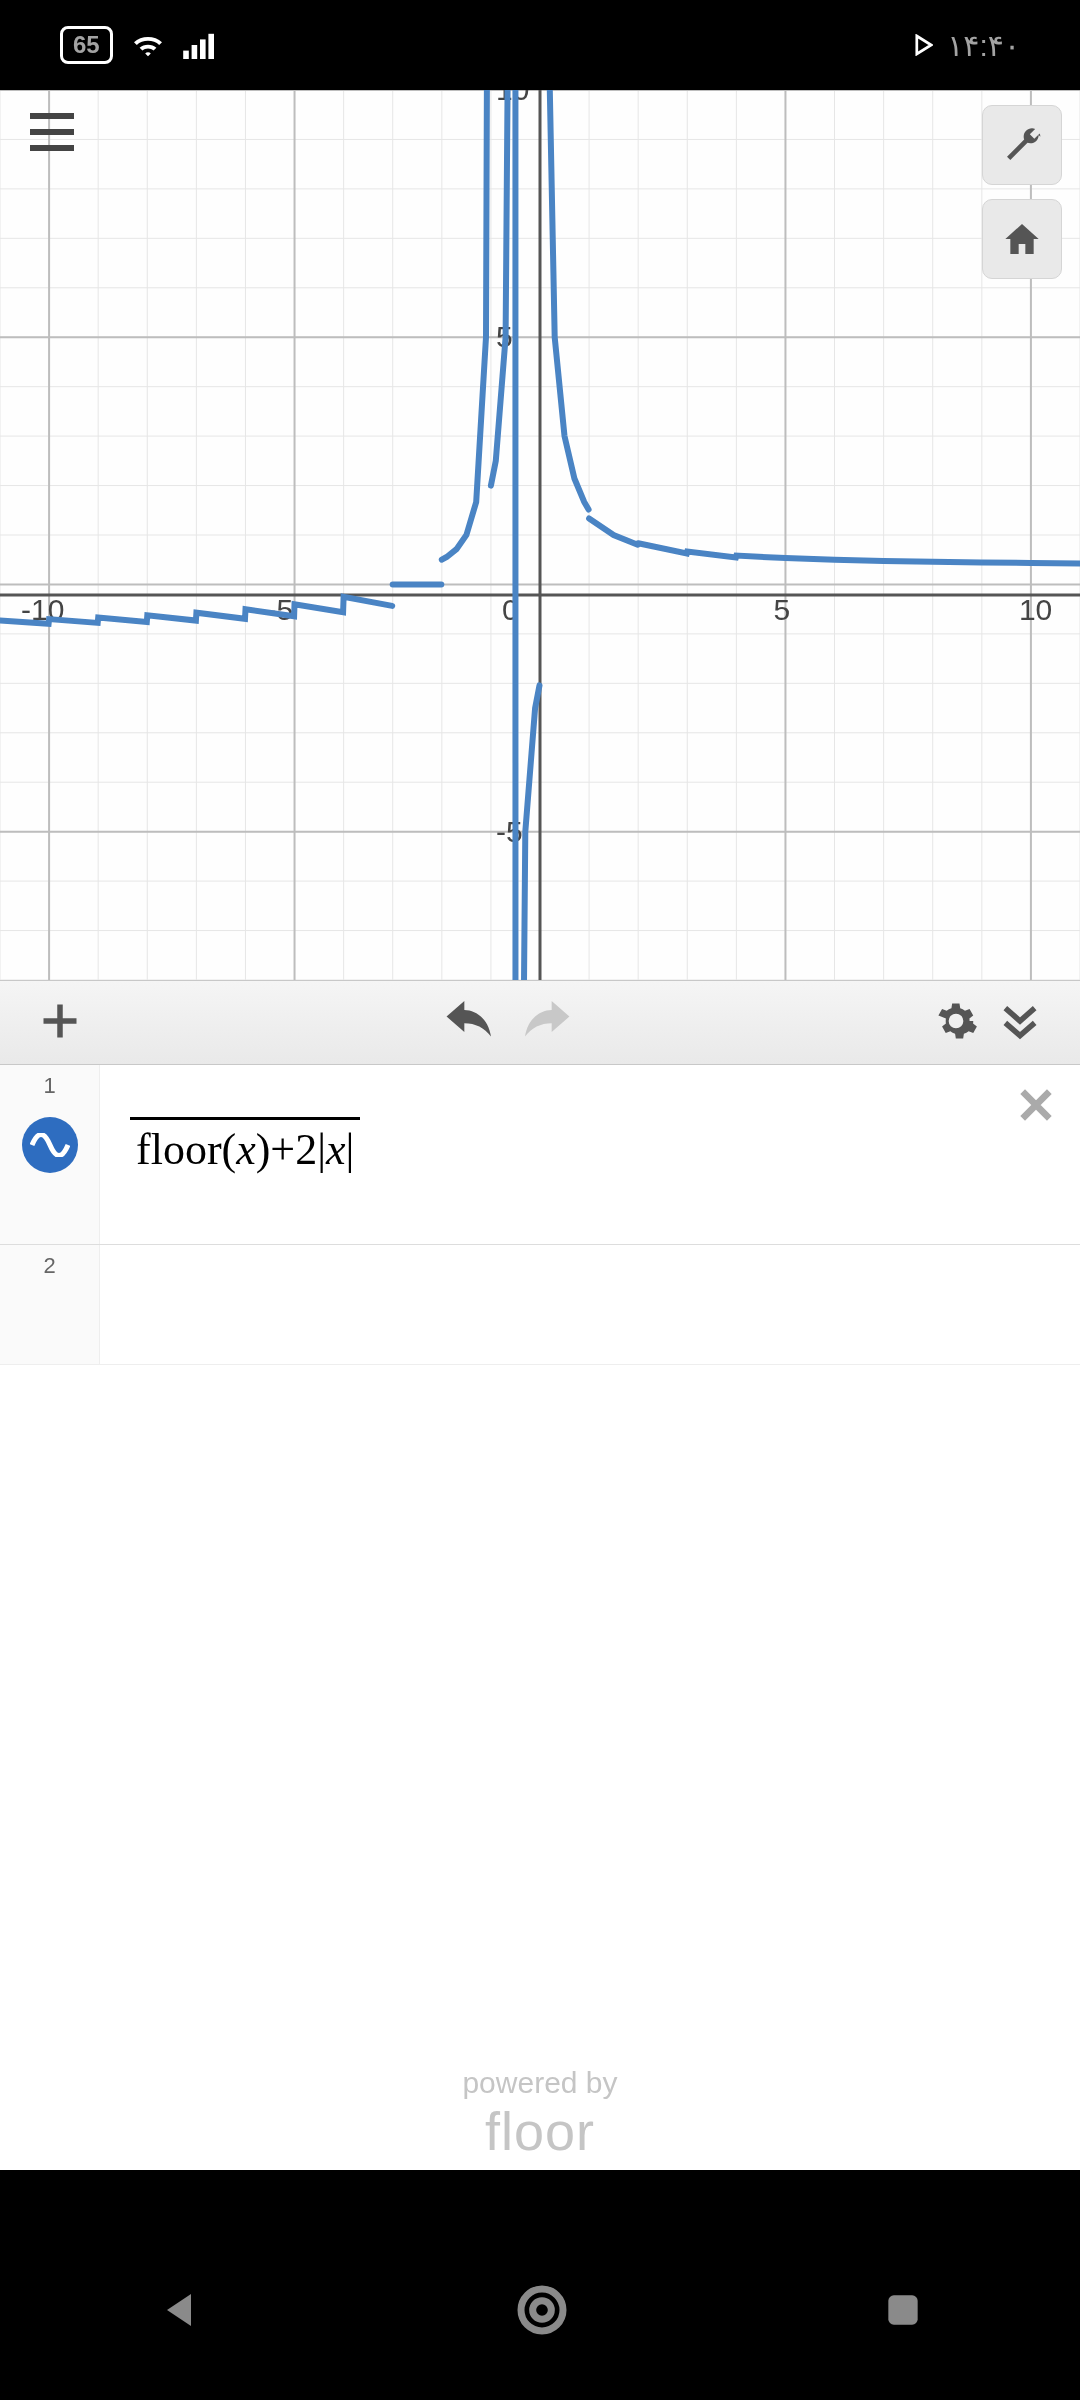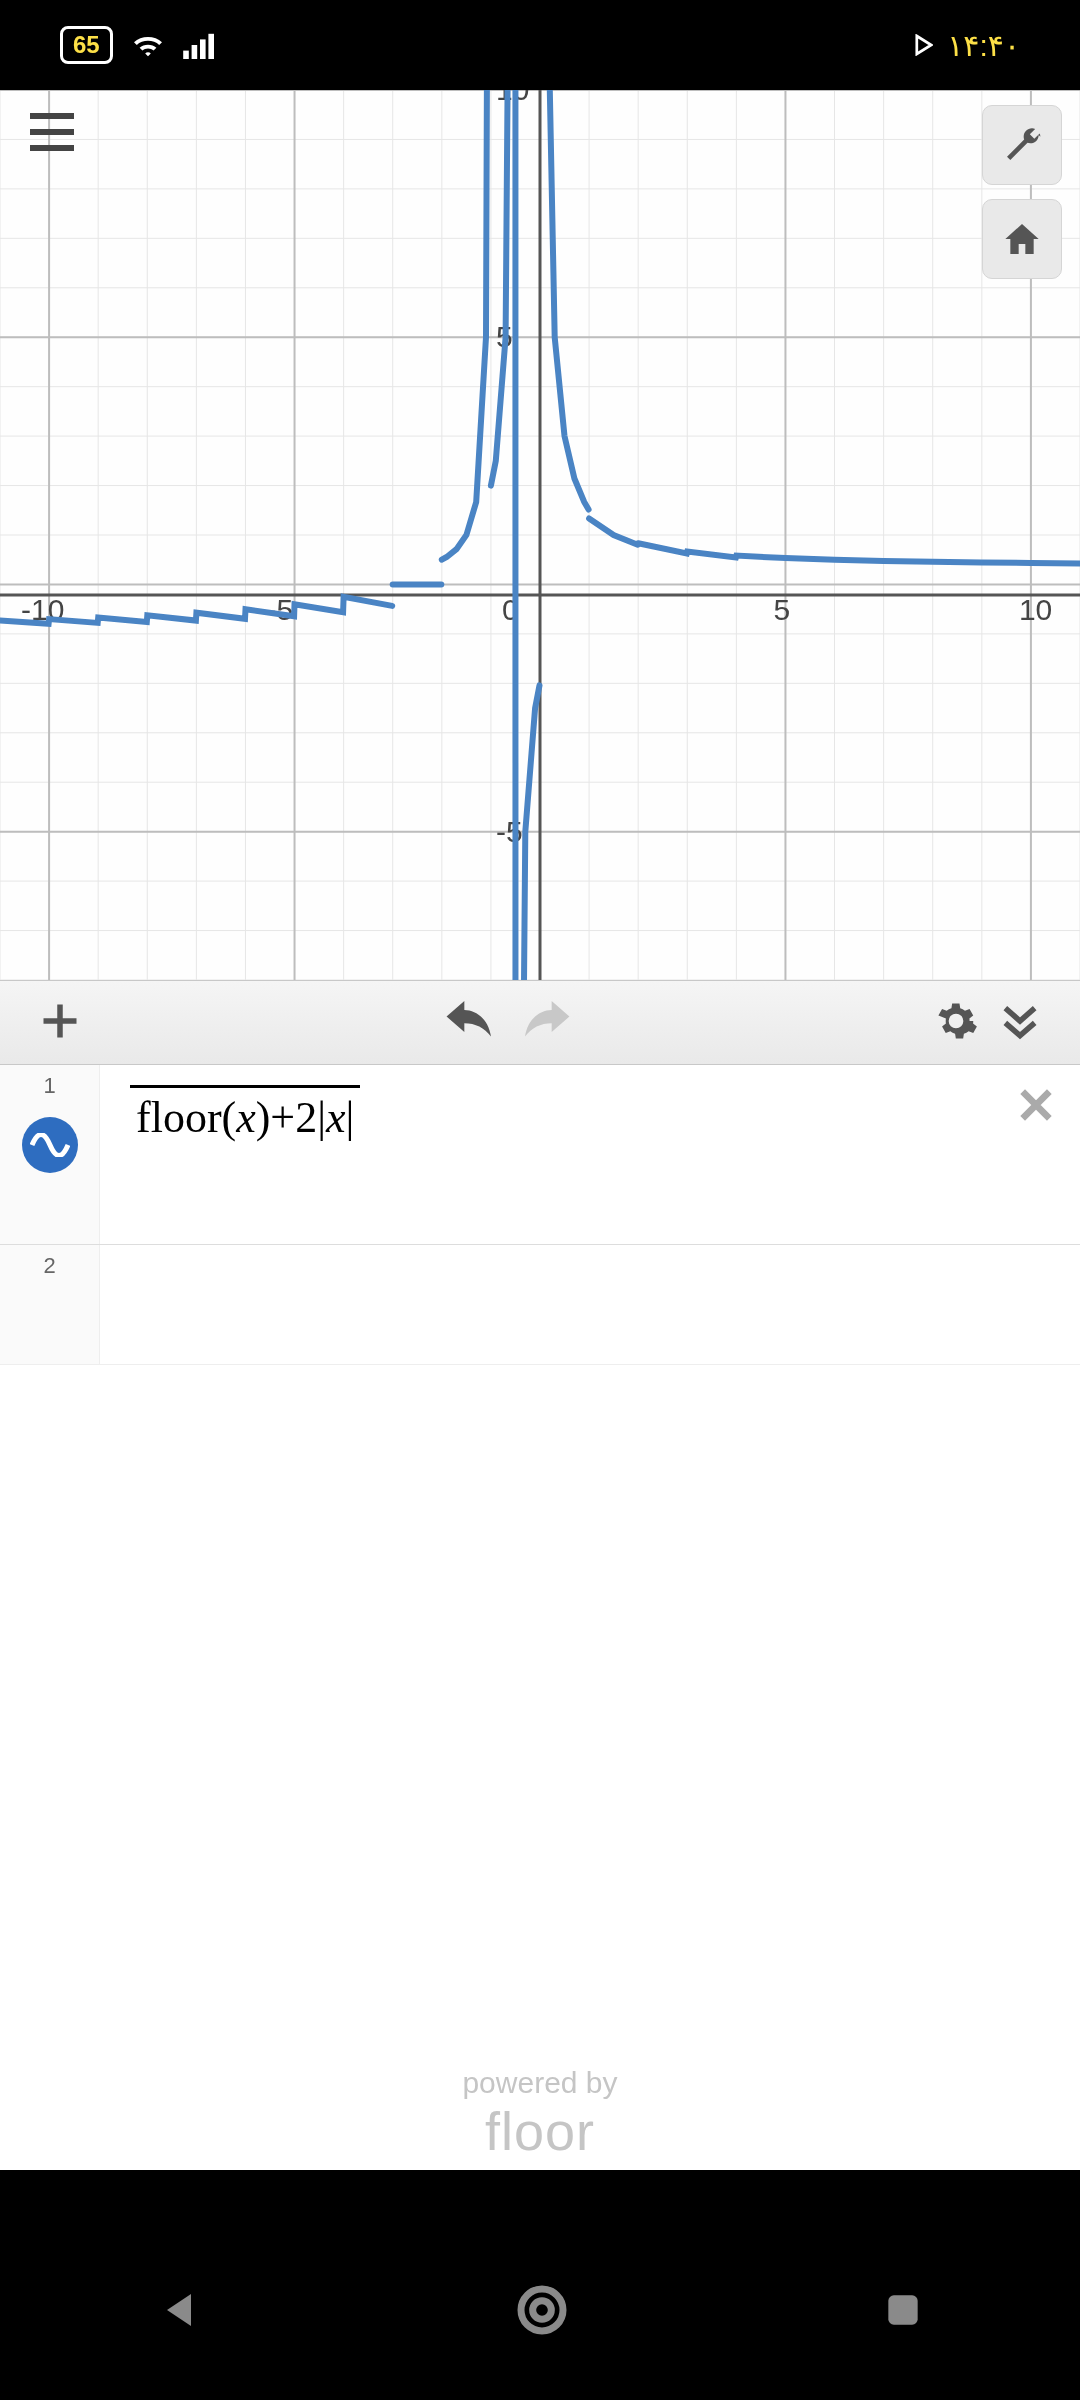--- a/index.html
+++ b/index.html
@@ -1,19 +1,19 @@
 <!DOCTYPE html>
 <html><head>
 <meta charset="utf-8">
 <style>
   * { box-sizing: border-box; margin: 0; padding: 0; }
   html, body { width: 1080px; height: 2400px; font-family: Arial, sans-serif; background: #fff; overflow: hidden; }
 
   
-  .status-bar { position: absolute; top: 0; left: 0; right: 0; height: 90px; background: #000; color: #fde047; display: flex; align-items: center; justify-content: space-between; padding: 0 60px 0 60px; font-size: 28px; }
+  .status-bar { position: absolute; top: 0; left: 0; right: 0; height: 90px; background: #000; color: #a3a3a3; display: flex; align-items: center; justify-content: space-between; padding: 0 60px 0 60px; font-size: 28px; }
   .status-left { display: flex; align-items: center; gap: 18px; }
   .battery-box { border: 3px solid #fff; border-radius: 8px; padding: 2px 10px; font-size: 24px; font-weight: bold; }
   .status-right { display: flex; align-items: center; gap: 14px; font-size: 30px; letter-spacing: 2px; }
 
   
   .graph-area { position: absolute; top: 90px; left: 0; right: 0; height: 890px; background: #fefefe; }
   .graph-area svg { width: 100%; height: 100%; display: block; }
 
   
   .overlay-buttons { position: absolute; top: 105px; right: 18px; display: flex; flex-direction: column; gap: 14px; z-index: 5; }
@@ -30,21 +30,21 @@
   .expr-list { position: absolute; top: 1065px; left: 0; right: 0; bottom: 345px; background: #fff; }
   .expr-row { display: flex; border-bottom: 1px solid #ddd; min-height: 180px; position: relative; }
   .expr-row.empty { min-height: 120px; border-bottom: 1px solid #eee; }
   .expr-gutter { width: 100px; background: #fafafa; border-right: 1px solid #eee; display: flex; flex-direction: column; align-items: center; padding-top: 8px; gap: 18px; }
   .expr-index { font-size: 22px; color: #666; }
   .wave-circle { width: 56px; height: 56px; border-radius: 50%; background: #2e6dc0; display: flex; align-items: center; justify-content: center; }
   .expr-body { flex: 1; padding: 20px 30px; font-size: 44px; font-family: Georgia, 'Times New Roman', serif; color: #000; }
   .expr-delete { position: absolute; top: 20px; right: 24px; color: #aaa; cursor: pointer; }
   .fraction { display: inline-block; text-align: center; vertical-align: middle; }
   .frac-num { display: block; padding: 4px 6px; }
-  .frac-den { display: block; border-top: 3px solid #000; padding: 4px 6px; }
+  .frac-den { display: block; border-top: 3px solid #000; padding: 4px 6px; margin-top: 32px; }
   .mi { font-style: italic; }
 
   
   .powered { position: absolute; bottom: 238px; left: 0; right: 0; text-align: center; color: #c5c5c5; }
   .powered .small { font-size: 30px; }
   .powered .brand { font-size: 54px; font-weight: 500; letter-spacing: 1px; }
 
   
   .nav-bar { position: absolute; bottom: 0; left: 0; right: 0; height: 180px; background: #000; display: flex; align-items: center; justify-content: space-around; }
   .nav-bar svg { display: block; }

